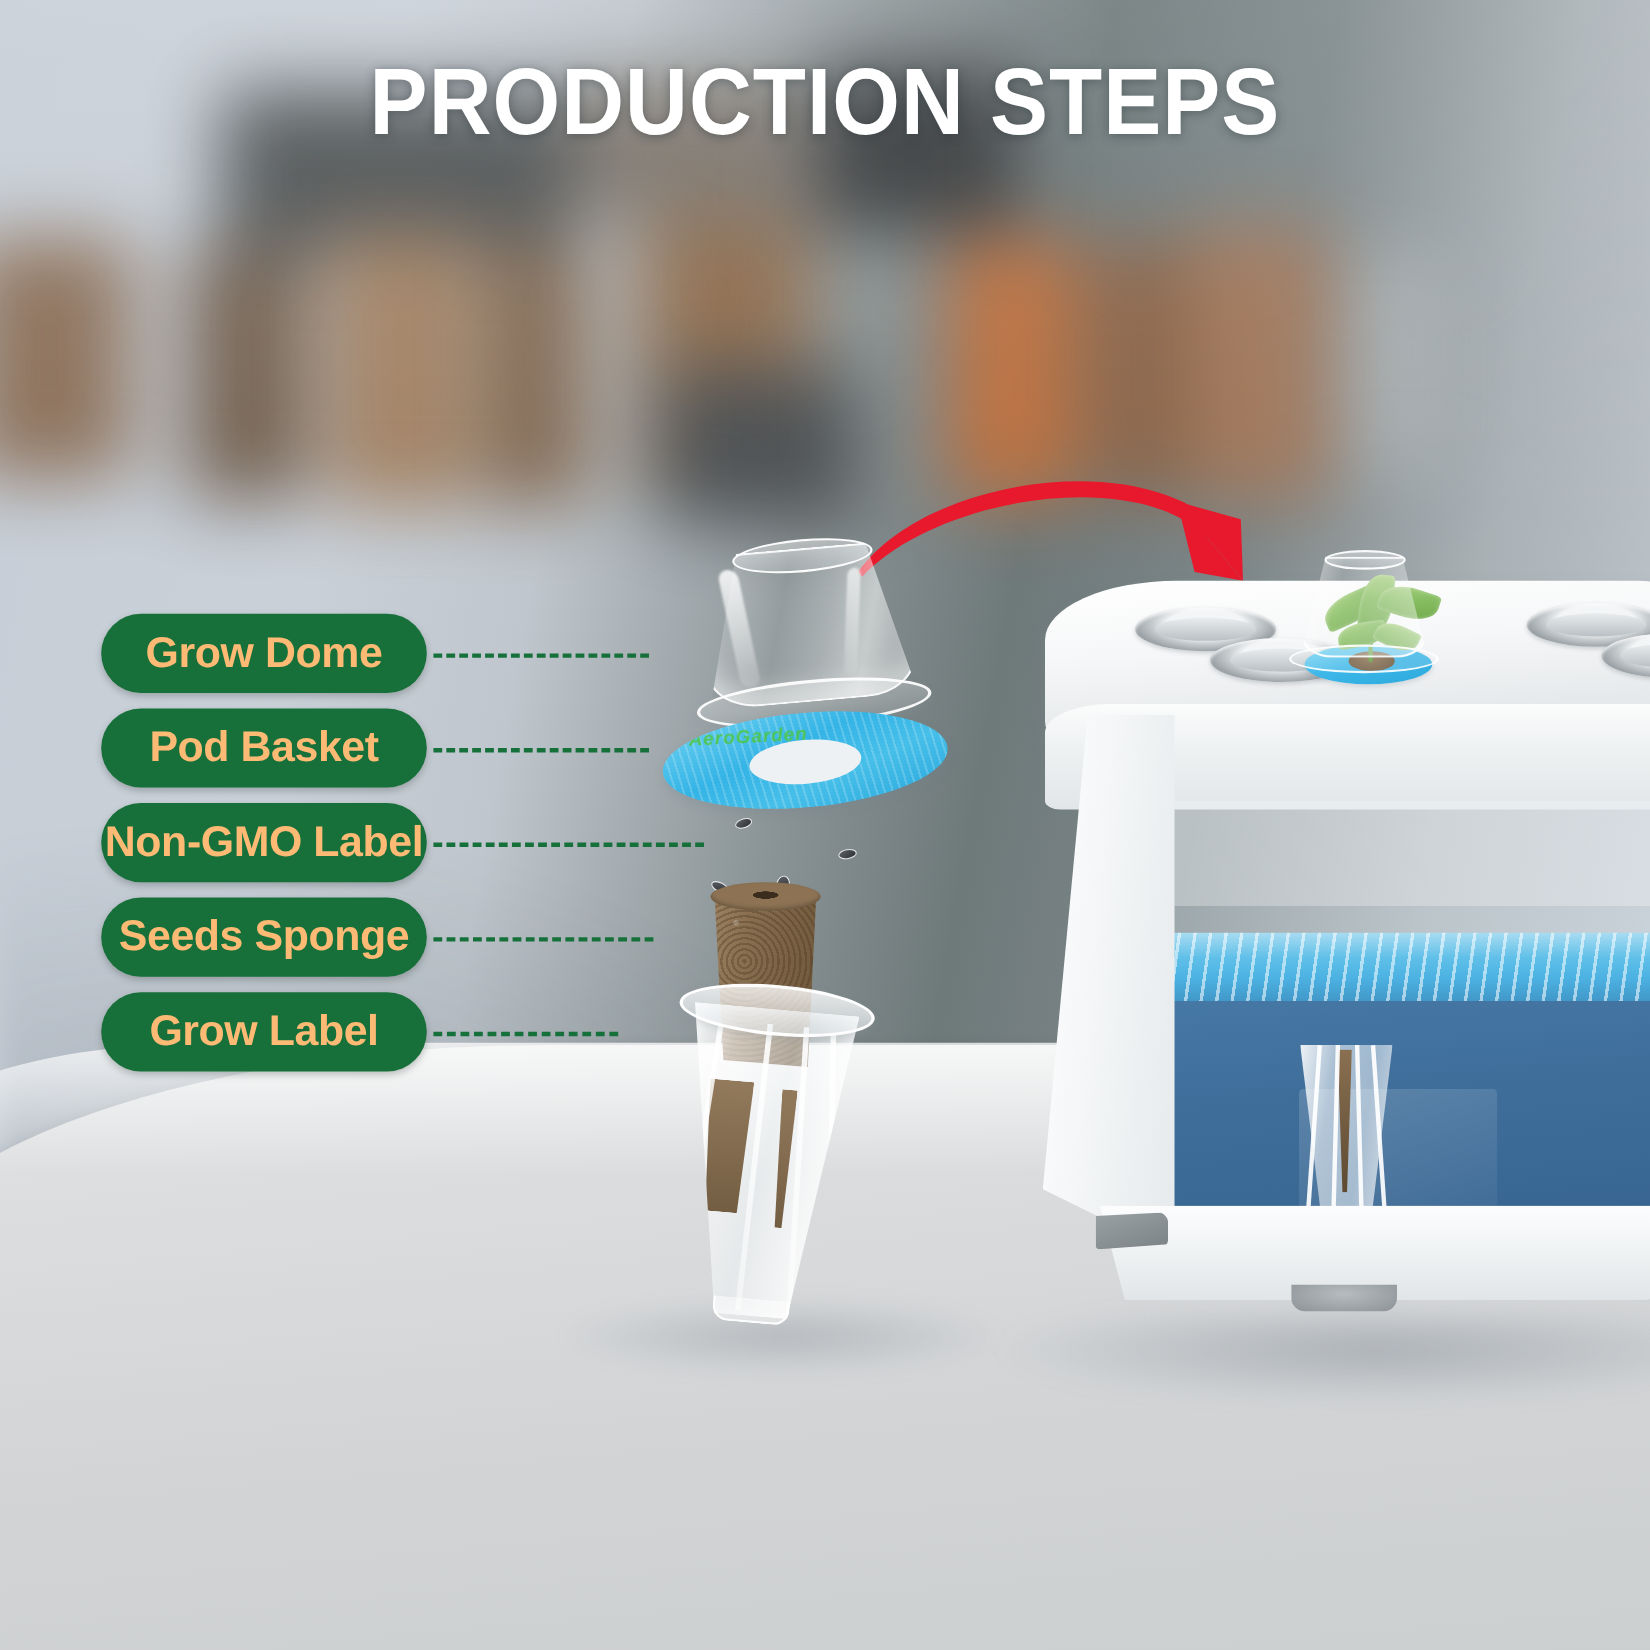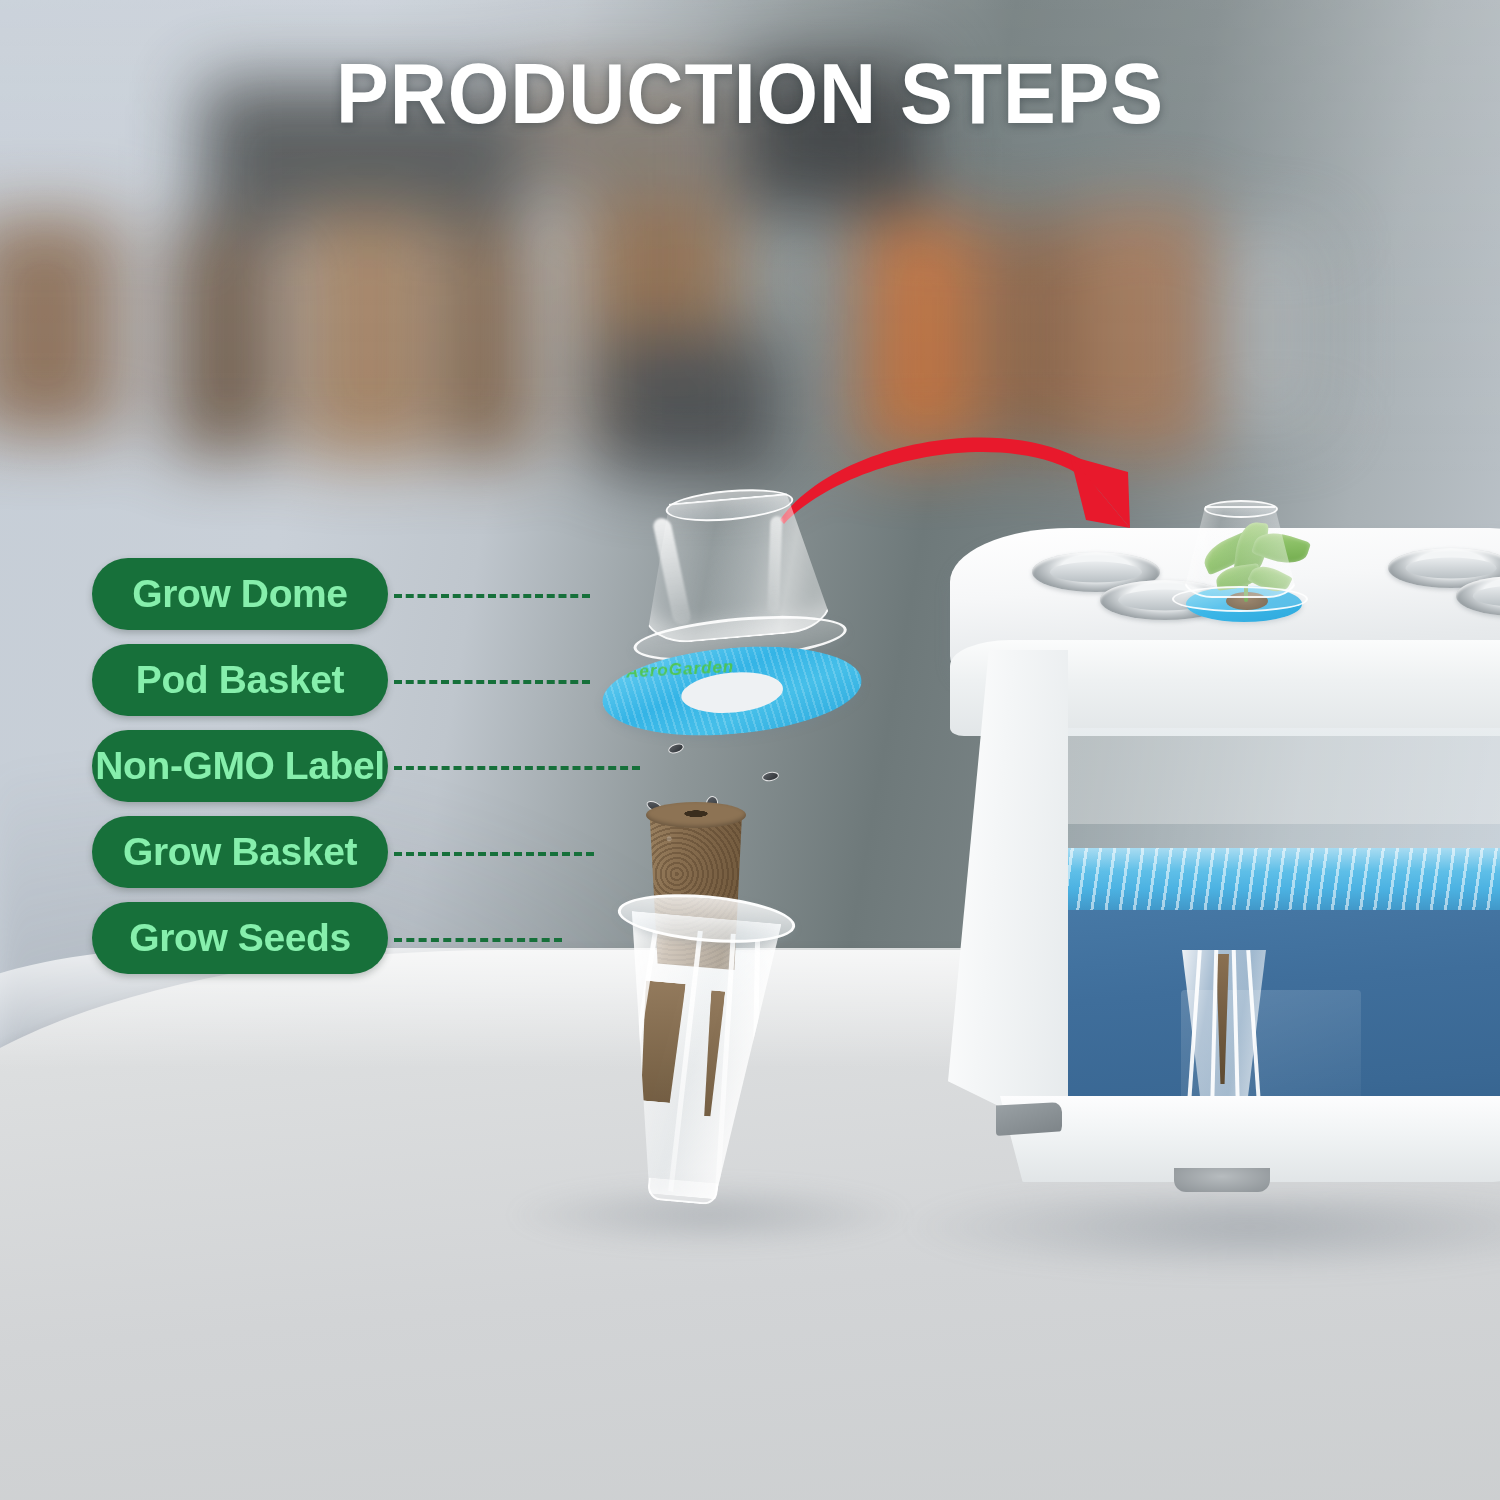--- a/index.html
+++ b/index.html
@@ -63,21 +63,21 @@
     text-shadow:0 2px 10px rgba(40,50,55,.45);
     white-space:nowrap;
   }
 
   
   .pill {
     position:absolute;
     height:72px;
     background:#17703a;
     border-radius:36px;
-    color:#86efac;
+    color:#fdba74;
     font-size:39px; font-weight:bold;
     display:flex; align-items:center; justify-content:center;
     padding:0 26px;
     letter-spacing:-.4px;
     box-shadow:0 3px 7px rgba(40,55,45,.28);
     white-space:nowrap;
   }
 
   .dash {
     position:absolute;
@@ -420,26 +420,26 @@
       <span>Pod Basket</span>
     </div>
     <div class="dash" style="top:680px; left:394px; width:196px;"></div>
 
     <div class="pill" style="top:730px; left:92px; width:296px;">
       <span>Non-GMO Label</span>
     </div>
     <div class="dash" style="top:766px; left:394px; width:246px;"></div>
 
     <div class="pill" style="top:816px; left:92px; width:296px;">
-      <span>Grow Basket</span>
+      <span>Seeds Sponge</span>
     </div>
     <div class="dash" style="top:852px; left:394px; width:200px;"></div>
 
     <div class="pill" style="top:902px; left:92px; width:296px;">
-      <span>Grow Seeds</span>
+      <span>Grow Label</span>
     </div>
     <div class="dash" style="top:938px; left:394px; width:168px;"></div>
   </div>
 
   <div class="pod-shadow"></div>
 
   <div class="exploded">
 
     <div class="dome-wrap">
       <div class="dome-body"></div>

